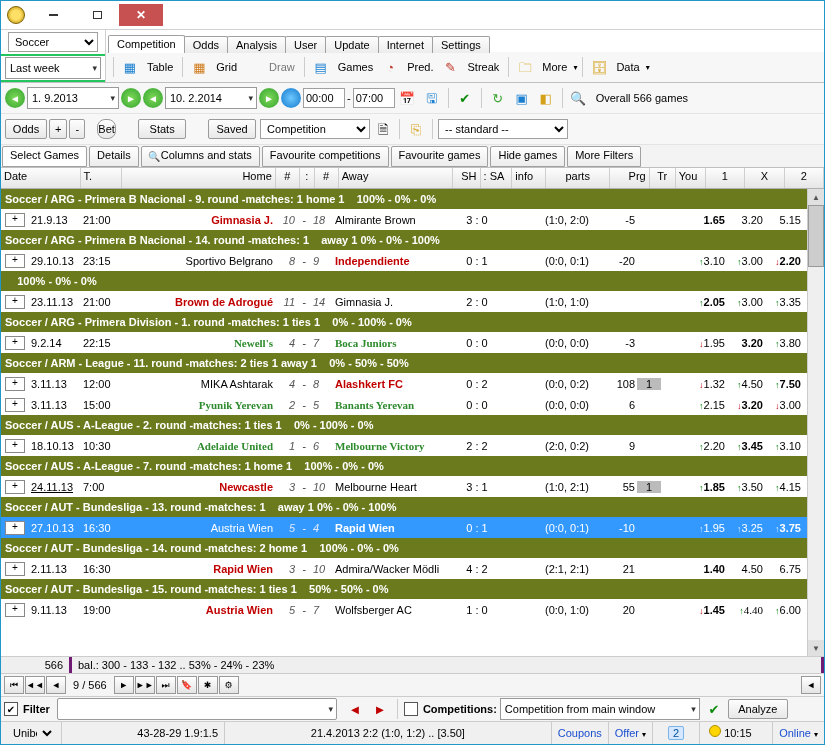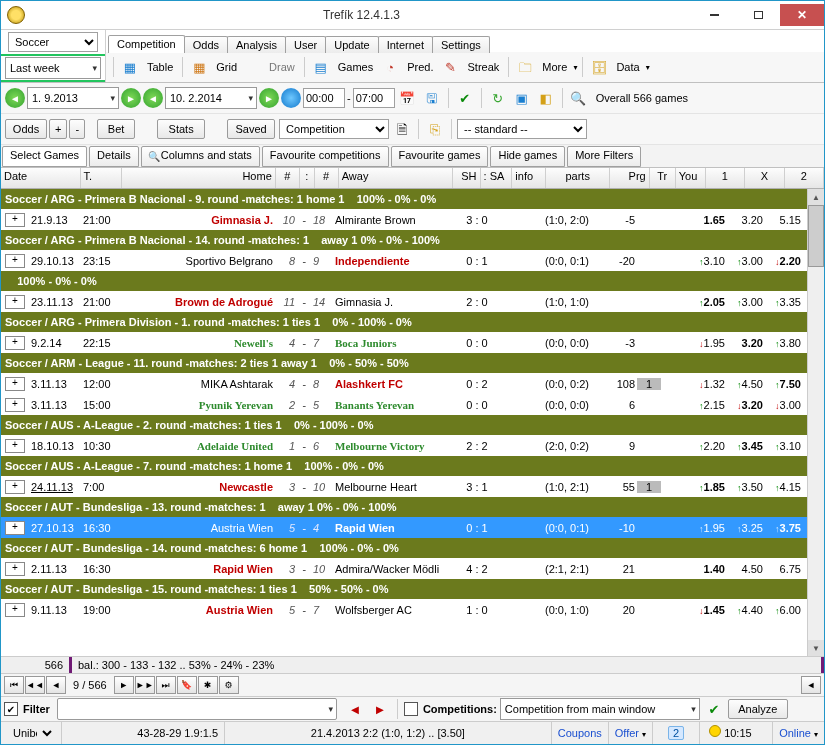--- a/index.html
+++ b/index.html
@@ -84,21 +84,20 @@
 .green{color:#0a8a0a;}
 .dropdown{height:20px;border:1px solid #999;background:#fff;padding:0 14px 0 4px;position:relative;display:inline-flex;align-items:center;}
 .dropdown::after{content:"▾";position:absolute;right:3px;font-size:9px;color:#333;}
 </style>
 </head>
 <body>
 
 <div class="window">
  <div class="titlebar">
   <div class="icon"></div>
-  <div class="title">Trefík 12.4.1.3</div>
   <div class="winbtns">
    <div class="winbtn min"></div>
    <div class="winbtn max"></div>
    <div class="winbtn close"></div>
   </div>
  </div>
 
  <div class="row-top">
   <div class="leftcol">
    <div class="cell">
@@ -202,21 +201,21 @@
         <span class="glyph" style="color:#c0392b;">🔍</span>
       </span>
   <span class="tblabel">Overall 566 games</span>
  </div>
 
  <div class="row" style="height:26px;">
   <button class="btn" style="width:42px;">Odds</button>
   <button class="btn small">+</button>
   <button class="btn small">-</button>
   <span style="width:8px;"></span>
-  <button class="btn" style="width:38px;">Bet</button>
+  <button class="btn" style="width:19px;border-radius:8px;">Bet</button>
   <span style="width:18px;"></span>
   <button class="btn" style="width:48px;">Stats</button>
   <span style="width:18px;"></span>
   <button class="btn" style="width:48px;">Saved</button>
   <select style="width:110px;margin-left:2px;"><option>Competition</option></select>
   <span class="iconbtn">
         <span class="glyph">🗎</span>
       </span>
   <span class="sep"></span>
   <span class="iconbtn">
@@ -434,21 +433,21 @@
         <span class="c" style="width:48px;text-align:center;">0 : 1</span>
         <span class="c" style="width:28px;"></span>
         <span class="c" style="width:60px;text-align:center;">(0:0, 0:1)</span>
         <span class="c" style="width:34px;text-align:right;">-10</span>
         <span class="c" style="width:20px;text-align:center;"></span>
         <span class="c" style="width:24px;"></span>
         <span class="c" style="width:34px;text-align:right;"><span class="arrow-up">↑</span><span class="">1.95</span></span>
         <span class="c" style="width:34px;text-align:right;"><span class="arrow-up">↑</span><span class="">3.25</span></span>
         <span class="c" style="width:34px;text-align:right;"><span class="arrow-up">↑</span><span class="bold">3.75</span></span>
       </div>
-      <div class="grouphdr"><b>Soccer / AUT - Bundesliga - 14. round -matches: 6  home 1</b>&nbsp;&nbsp;&nbsp;&nbsp;<b>100% - 0% - 0%</b></div>
+      <div class="grouphdr"><b>Soccer / AUT - Bundesliga - 14. round -matches: 2  home 1</b>&nbsp;&nbsp;&nbsp;&nbsp;<b>100% - 0% - 0%</b></div>
       <div class="datarow">
         <span class="expand">+</span>
         <span class="c" style="width:48px;">2.11.13</span>
         <span class="c" style="width:38px;">16:30</span>
         <span class="c home redteam" style="width:148px;">Rapid Wien</span>
         <span class="c score" style="width:18px;text-align:right;">3</span>
         <span class="c score" style="width:10px;text-align:center;">-</span>
         <span class="c score" style="width:18px;">10</span>
         <span class="c " style="width:114px;">Admira/Wacker Mödli</span>
         <span class="c" style="width:48px;text-align:center;">4 : 2</span>
@@ -471,21 +470,21 @@
         <span class="c score" style="width:10px;text-align:center;">-</span>
         <span class="c score" style="width:18px;">7</span>
         <span class="c " style="width:114px;">Wolfsberger AC</span>
         <span class="c" style="width:48px;text-align:center;">1 : 0</span>
         <span class="c" style="width:28px;"></span>
         <span class="c" style="width:60px;text-align:center;">(0:0, 1:0)</span>
         <span class="c" style="width:34px;text-align:right;">20</span>
         <span class="c" style="width:20px;text-align:center;"></span>
         <span class="c" style="width:24px;"></span>
         <span class="c" style="width:34px;text-align:right;"><span class="arrow-dn">↓</span><span class="bold">1.45</span></span>
-        <span class="c" style="width:34px;text-align:right;"><span class="arrow-up">↑</span><span class="">4.40</span></span>
+        <span class="c" style="width:34px;text-align:right;font-family:Liberation Serif, serif;"><span class="arrow-up">↑</span><span class="">4.40</span></span>
         <span class="c" style="width:34px;text-align:right;"><span class="arrow-up">↑</span><span class="">6.00</span></span>
       </div>
     </div>
 
  <div class="hscroll">
   <div class="cell" style="width:56px;text-align:right;">566</div>
   <div class="cell" style="flex:1;">bal.: 300 - 133 - 132 .. 53% - 24% - 23%</div>
  </div>
 
  <div class="navrow">

